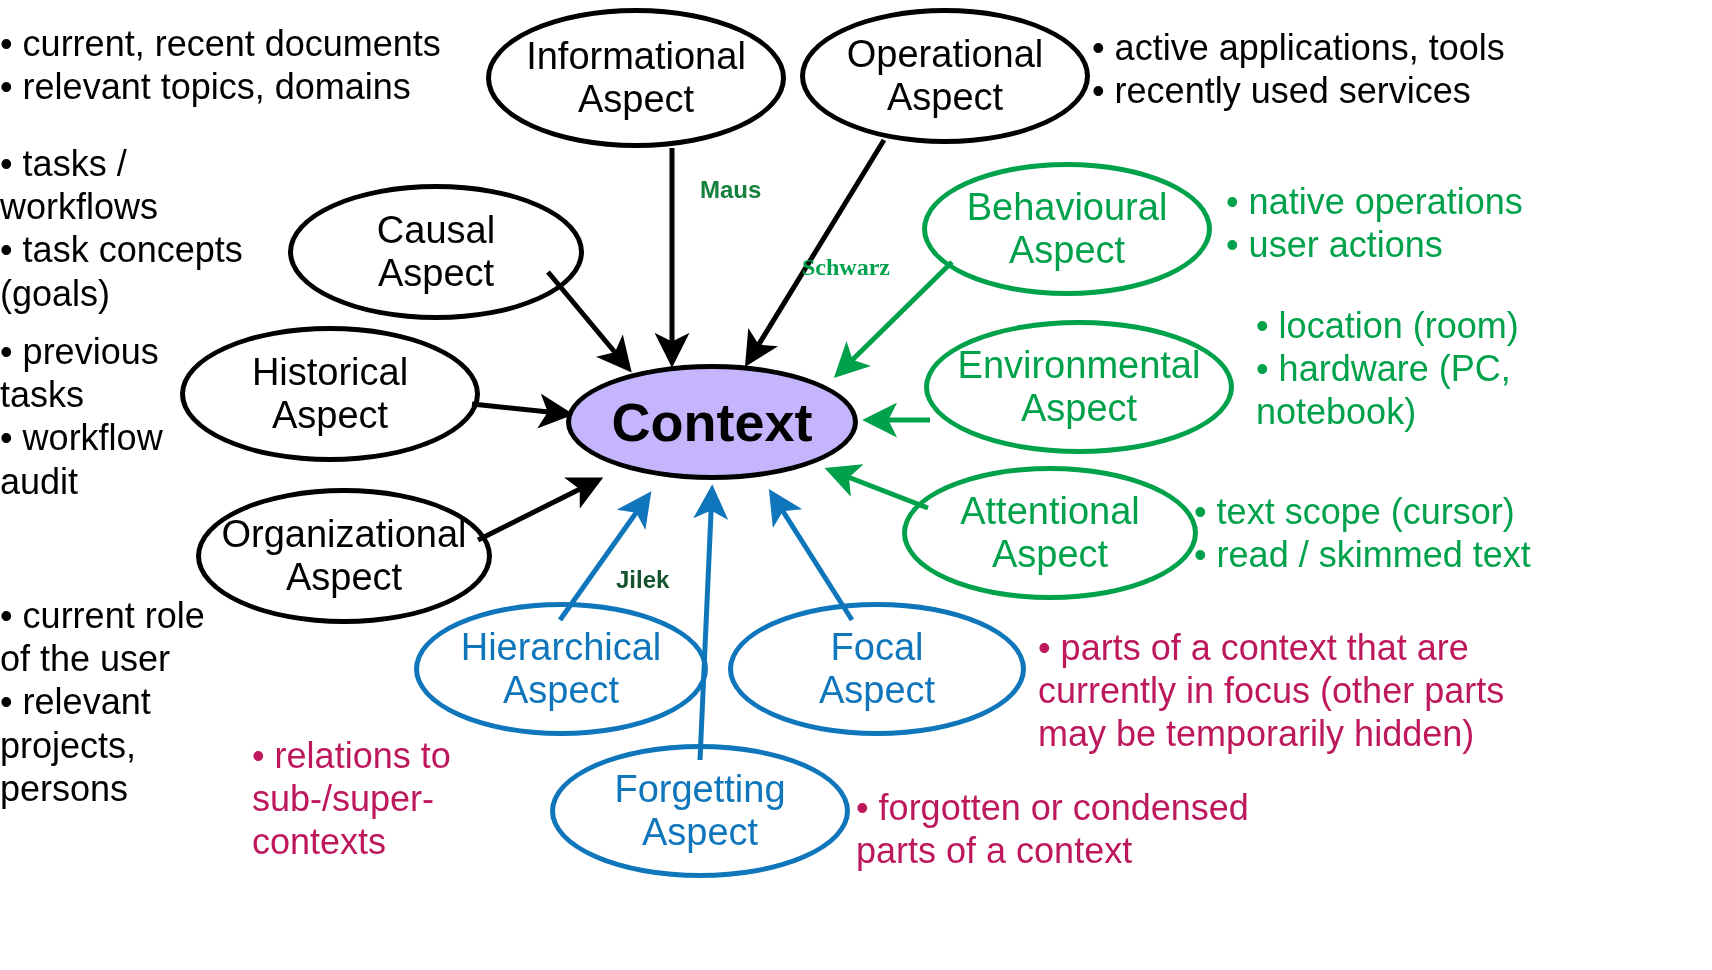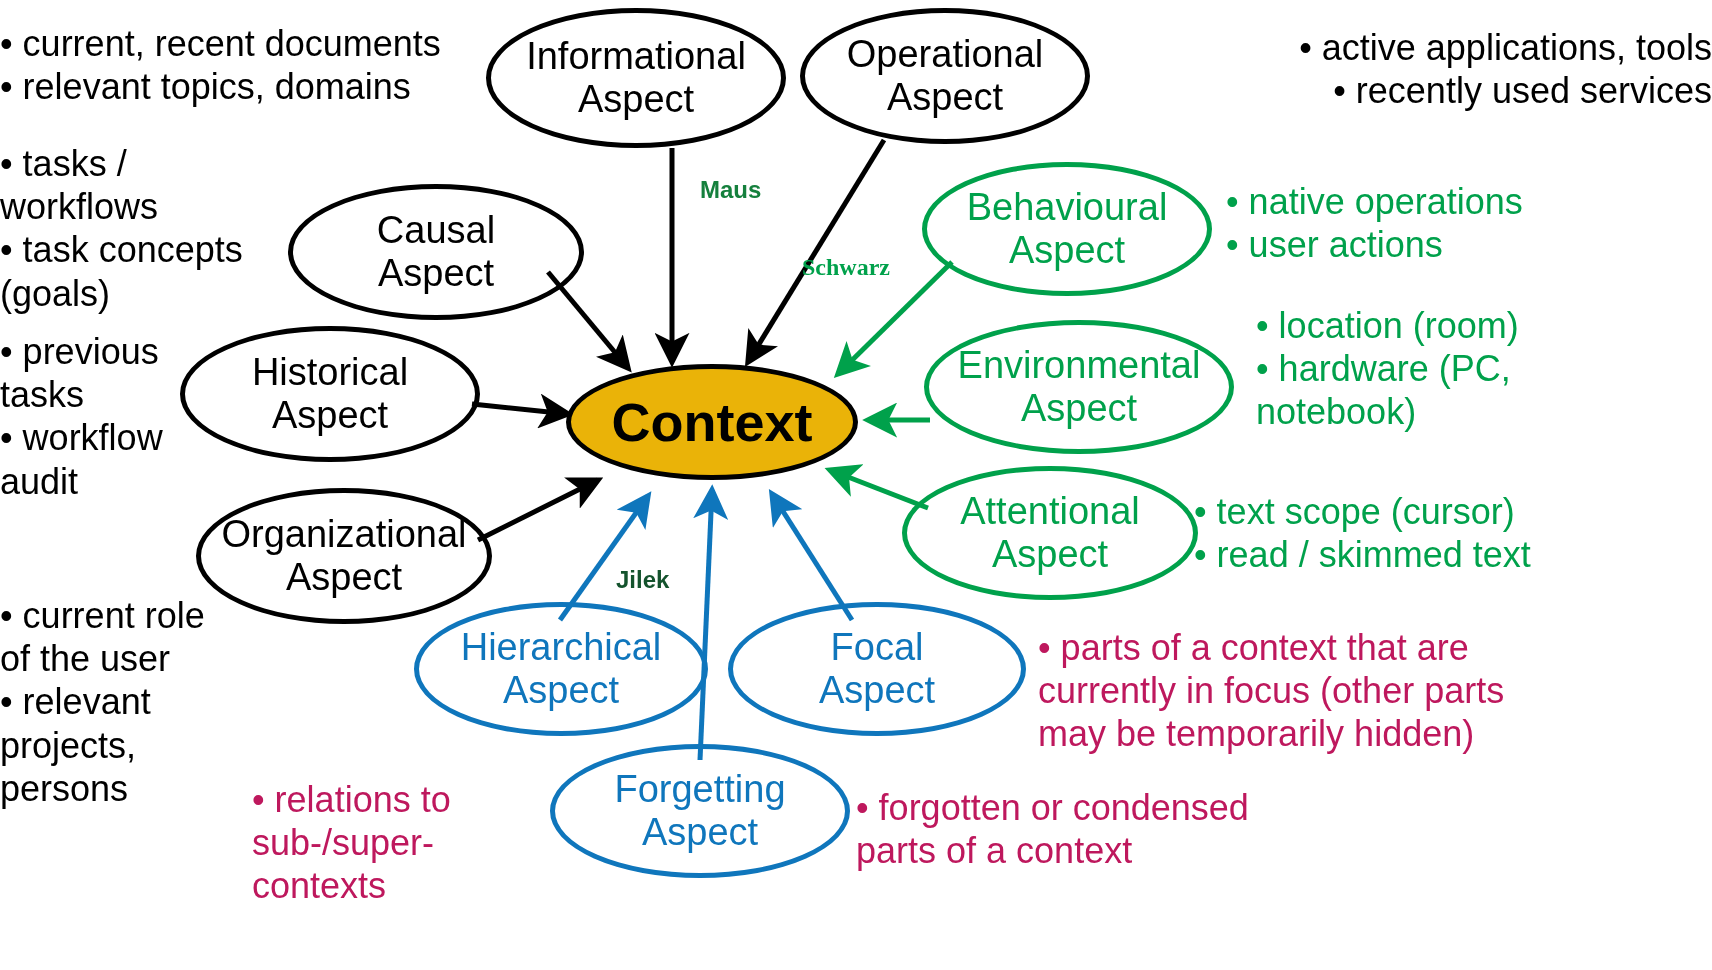--- a/index.html
+++ b/index.html
@@ -33,21 +33,21 @@
     box-sizing: border-box;
     border-radius: 50%;
     line-height: 1.12;
   }
   .node span { display: block; width: 100%; }
   .node.black { border: 5px solid #000000; color: #000000; font-size: 38px; }
   .node.green { border: 5px solid #00A14B; color: #00A14B; font-size: 38px; }
   .node.blue  { border: 5px solid #0F76BC; color: #0F76BC; font-size: 38px; }
   .node.center {
     border: 5px solid #000000;
-    background: #eab308;
+    background: #c4b5fd;
     color: #000000;
     font-size: 54px;
     font-weight: bold;
   }
   .note {
     position: absolute;
     font-size: 36px;
     line-height: 1.2;
     white-space: pre-line;
   }
@@ -170,37 +170,37 @@
 tasks
 • workflow
 audit</div>
 
   <div class="note k" style="left: 0px; top: 594px; width: 230px; white-space: pre-line;">• current role
 of the user
 • relevant
 projects,
 persons</div>
 
-  <div class="note k" style="left: 1092px; top: 26px; width: 620px; white-space: pre-line; text-align: right;">• active applications, tools
+  <div class="note k" style="left: 1092px; top: 26px; width: 620px; white-space: pre-line;">• active applications, tools
 • recently used services</div>
 
   <div class="note g" style="left: 1226px; top: 180px; width: 486px; white-space: pre-line;">• native operations
 • user actions</div>
 
   <div class="note g" style="left: 1256px; top: 304px; width: 456px; white-space: pre-line;">• location (room)
 • hardware (PC,
 notebook)</div>
 
   <div class="note g" style="left: 1194px; top: 490px; width: 518px; white-space: pre-line;">• text scope (cursor)
 • read / skimmed text</div>
 
   <div class="note b" style="left: 1038px; top: 626px; width: 674px; white-space: pre-line;">• parts of a context that are
 currently in focus (other parts
 may be temporarily hidden)</div>
 
-  <div class="note b" style="left: 252px; top: 734px; width: 300px; white-space: pre-line; margin-top: 44px;">• relations to
+  <div class="note b" style="left: 252px; top: 734px; width: 300px; white-space: pre-line;">• relations to
    sub-/super-
    contexts</div>
 
   <div class="note b" style="left: 856px; top: 786px; width: 480px; white-space: pre-line;">• forgotten or condensed
 parts of a context</div>
 
 </div>
 
 </body></html>

